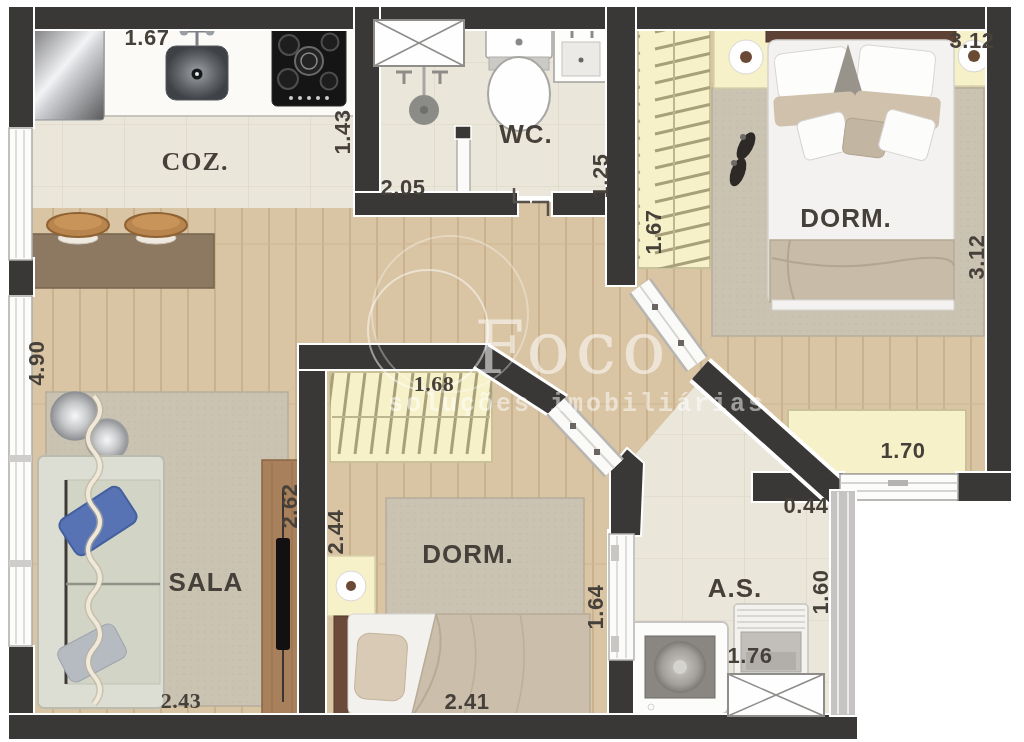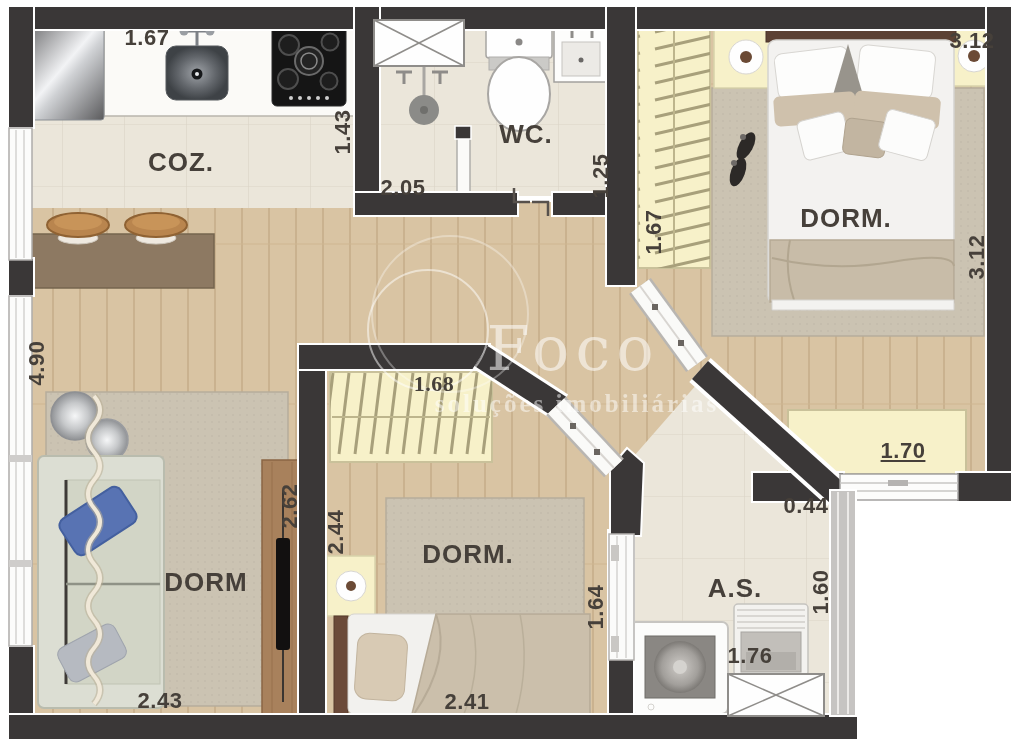--- a/index.html
+++ b/index.html
@@ -3,24 +3,24 @@
 <meta charset="utf-8">
 <style>
   html,body{margin:0;padding:0;background:#ffffff;}
   #plan{position:relative;width:1024px;height:742px;background:#ffffff;overflow:hidden;}
   #plan-svg{position:absolute;left:0;top:0;}
   .lbl{position:absolute;font-family:"Liberation Sans",sans-serif;font-weight:bold;font-size:22px;
        color:#46403a;transform:translate(-50%,-50%);white-space:nowrap;letter-spacing:.5px;z-index:30;}
   .lbl.v{transform:translate(-50%,-50%) rotate(-90deg);}
   .lbl.room{font-size:26px;letter-spacing:1px;}
   .wm-brand{position:absolute;left:573px;top:348px;transform:translate(-50%,-50%);
-       font-family:"DejaVu Serif",serif;font-size:62px;color:rgba(255,255,255,.55);
+       font-family:"DejaVu Serif",serif;font-size:72px;color:rgba(255,255,255,.55);
        letter-spacing:6px;z-index:20;}
   .wm-tag{position:absolute;left:577px;top:404px;transform:translate(-50%,-50%);
-       font-family:Liberation Serif, serif;font-size:25px;font-weight:bold;color:rgba(255,255,255,.5);
+       font-family:Liberation Mono, monospace;font-size:25px;font-weight:bold;color:rgba(255,255,255,.5);
        letter-spacing:3px;z-index:20;}
 </style>
 </head>
 <body>
 
 <div id="plan">
 
 <svg id="plan-svg" width="1024" height="742" viewBox="0 0 1024 742">
   <defs>
     <pattern id="wood" width="27" height="160" patternUnits="userSpaceOnUse">
@@ -346,41 +346,41 @@
     <circle cx="428" cy="330" r="60" stroke="rgba(255,255,255,.5)" stroke-width="2"></circle>
     <circle cx="450" cy="314" r="78" stroke="rgba(255,255,255,.32)" stroke-width="2"></circle>
   </g>
 </svg>
 
 <div class="wm-brand">Foco</div>
 <div class="wm-tag">soluções imobiliárias</div>
 
 <div class="lbl" style="left:147px;top:38px;">1.67</div>
 <div class="lbl v" style="left:343px;top:132px;">1.43</div>
-<div class="lbl room" style="left:181px;top:162px;">COZ.</div>
+<div class="lbl room" style="left:195px;top:162px;font-family:Liberation Serif, serif;">COZ.</div>
 
 <div class="lbl" style="left:403px;top:188px;">2.05</div>
 <div class="lbl room" style="left:509px;top:134px;margin-left:17px;">WC.</div>
 <div class="lbl v" style="left:601px;top:176px;">1.25</div>
 
 <div class="lbl" style="left:972px;top:41px;">3.12</div>
 <div class="lbl v" style="left:654px;top:232px;">1.67</div>
 <div class="lbl room" style="left:846px;top:218px;">DORM.</div>
 <div class="lbl v" style="left:977px;top:257px;">3.12</div>
-<div class="lbl" style="left:903px;top:451px;text-decoration:underline;">1.70</div>
+<div class="lbl" style="left:903px;top:451px;">1.70</div>
 
 <div class="lbl" style="left:806px;top:506px;">0.44</div>
 <div class="lbl room" style="left:727px;top:588px;margin-left:8px;">A.S.</div>
 <div class="lbl v" style="left:821px;top:592px;">1.60</div>
 <div class="lbl" style="left:750px;top:656px;">1.76</div>
 
 <div class="lbl v" style="left:37px;top:363px;">4.90</div>
 <div class="lbl v" style="left:290px;top:506px;">2.62</div>
-<div class="lbl room" style="left:206px;top:582px;">DORM</div>
-<div class="lbl" style="left:160px;top:701px;">2.43</div>
+<div class="lbl room" style="left:206px;top:582px;">SALA</div>
+<div class="lbl" style="left:181px;top:701px;font-family:Liberation Serif, serif;">2.43</div>
 
 <div class="lbl" style="left:434px;top:384px;font-family:Liberation Serif, serif;">1.68</div>
 <div class="lbl v" style="left:336px;top:532px;">2.44</div>
 <div class="lbl room" style="left:468px;top:554px;">DORM.</div>
 <div class="lbl" style="left:467px;top:702px;">2.41</div>
 <div class="lbl v" style="left:596px;top:607px;">1.64</div>
 
 </div>
 
 </body></html>

